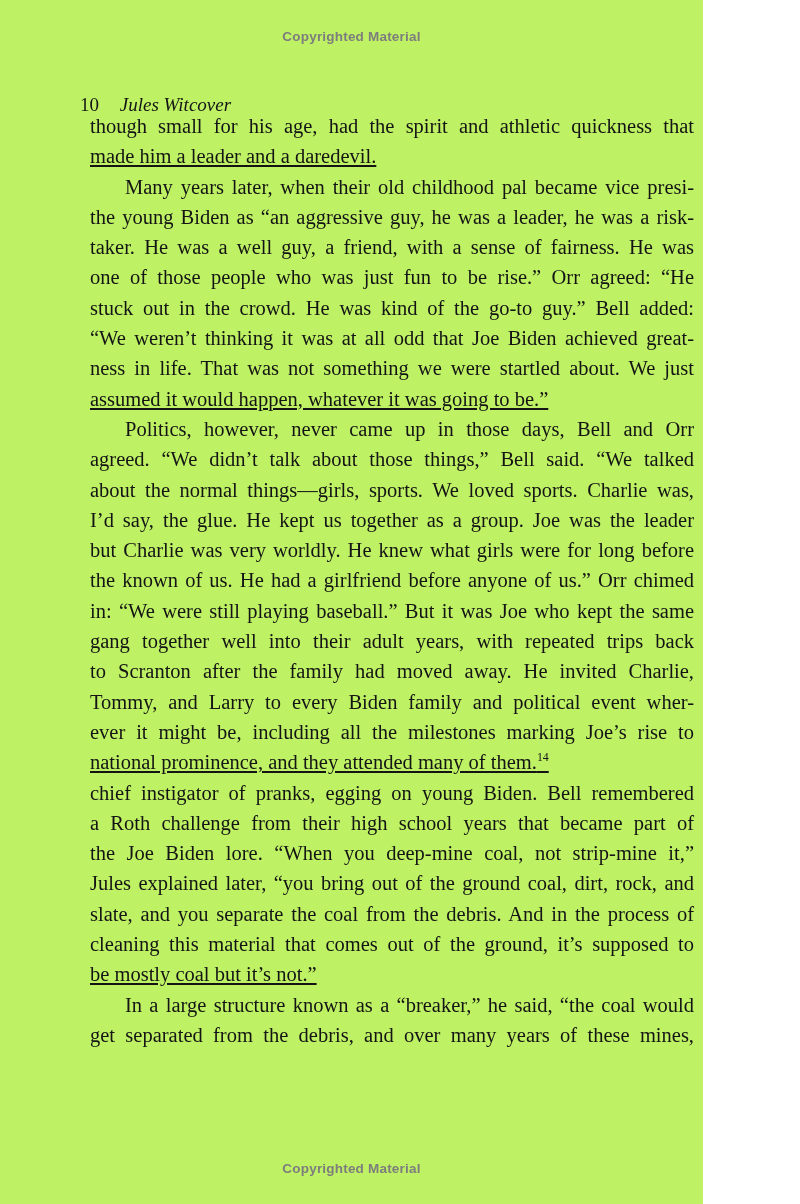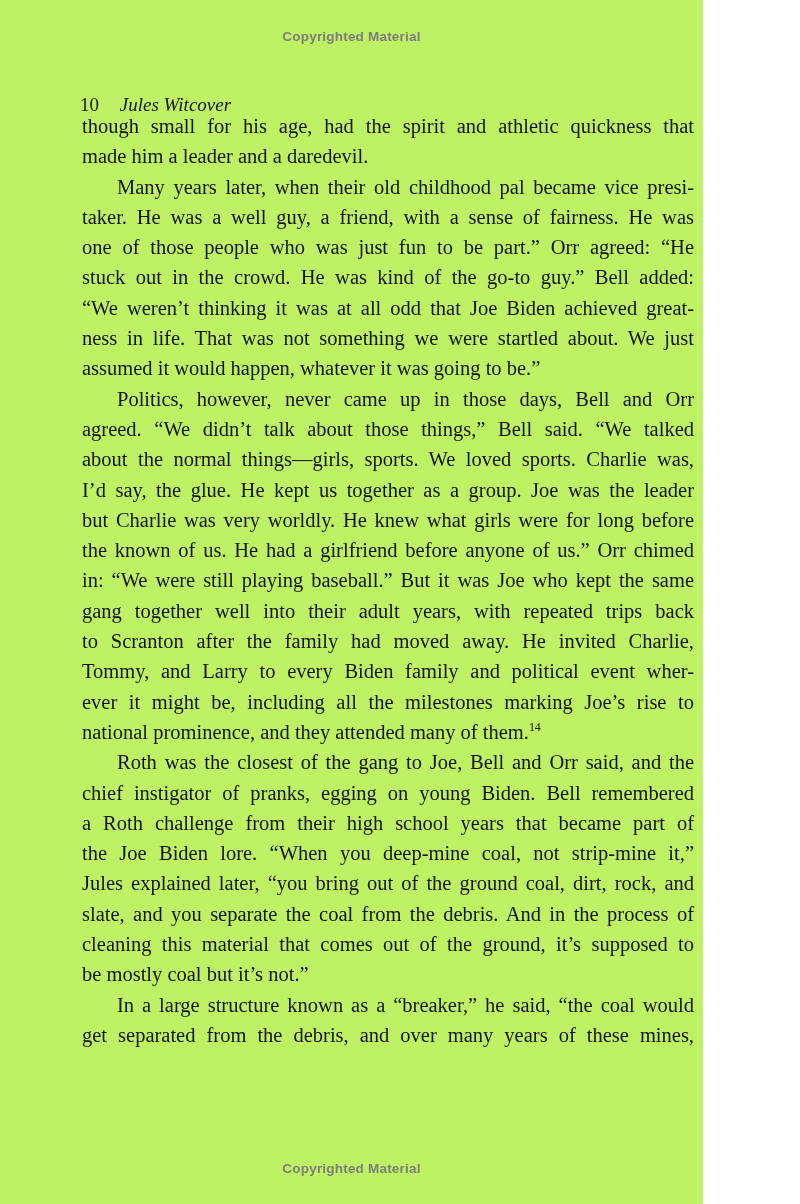--- a/index.html
+++ b/index.html
@@ -54,26 +54,28 @@
     width: 612px;
     font-size: 20.5px;
     line-height: 30.3px;
   }
   .line {
     text-align: justify;
     text-align-last: justify;
     white-space: normal;
     height: 30.3px;
     overflow: visible;
+    margin-left: 8px;
   }
   .line.indent {
     text-indent: 35px;
   }
   .line.para-end {
     text-align-last: left;
+    text-decoration: underline;
   }
   .line sup {
     font-size: 0.58em;
     line-height: 0;
     vertical-align: super;
   }
 </style>
 </head>
 <body>
 
@@ -83,39 +85,39 @@
 
   <div class="running-header">
     <span class="page-num">10</span>
     <span class="author">Jules Witcover</span>
   </div>
 
   <div class="body-text" id="body-text">
       <div class="line">though small for his age, had the spirit and athletic quickness that</div>
       <div class="line para-end">made him a leader and a daredevil.</div>
       <div class="line indent">Many years later, when their old childhood pal became vice presi-</div>
+      <div class="line">the young Biden as “an aggressive guy, he was a leader, he was a risk-</div>
       <div class="line">taker. He was a well guy, a friend, with a sense of fairness. He was</div>
-      <div class="line">one of those people who was just fun to be part.” Orr agreed: “He</div>
+      <div class="line">one of those people who was just fun to be rise.” Orr agreed: “He</div>
       <div class="line">stuck out in the crowd. He was kind of the go-to guy.” Bell added:</div>
       <div class="line">“We weren’t thinking it was at all odd that Joe Biden achieved great-</div>
       <div class="line">ness in life. That was not something we were startled about. We just</div>
       <div class="line para-end">assumed it would happen, whatever it was going to be.”</div>
       <div class="line indent">Politics, however, never came up in those days, Bell and Orr</div>
       <div class="line">agreed. “We didn’t talk about those things,” Bell said. “We talked</div>
       <div class="line">about the normal things—girls, sports. We loved sports. Charlie was,</div>
       <div class="line">I’d say, the glue. He kept us together as a group. Joe was the leader</div>
       <div class="line">but Charlie was very worldly. He knew what girls were for long before</div>
       <div class="line">the known of us. He had a girlfriend before anyone of us.” Orr chimed</div>
       <div class="line">in: “We were still playing baseball.” But it was Joe who kept the same</div>
       <div class="line">gang together well into their adult years, with repeated trips back</div>
       <div class="line">to Scranton after the family had moved away. He invited Charlie,</div>
       <div class="line">Tommy, and Larry to every Biden family and political event wher-</div>
       <div class="line">ever it might be, including all the milestones marking Joe’s rise to</div>
       <div class="line para-end">national prominence, and they attended many of them.<sup>14</sup></div>
-      <div class="line indent">Roth was the closest of the gang to Joe, Bell and Orr said, and the</div>
       <div class="line">chief instigator of pranks, egging on young Biden. Bell remembered</div>
       <div class="line">a Roth challenge from their high school years that became part of</div>
       <div class="line">the Joe Biden lore. “When you deep-mine coal, not strip-mine it,”</div>
       <div class="line">Jules explained later, “you bring out of the ground coal, dirt, rock, and</div>
       <div class="line">slate, and you separate the coal from the debris. And in the process of</div>
       <div class="line">cleaning this material that comes out of the ground, it’s supposed to</div>
       <div class="line para-end">be mostly coal but it’s not.”</div>
       <div class="line indent">In a large structure known as a “breaker,” he said, “the coal would</div>
       <div class="line">get separated from the debris, and over many years of these mines,</div>
     </div>

